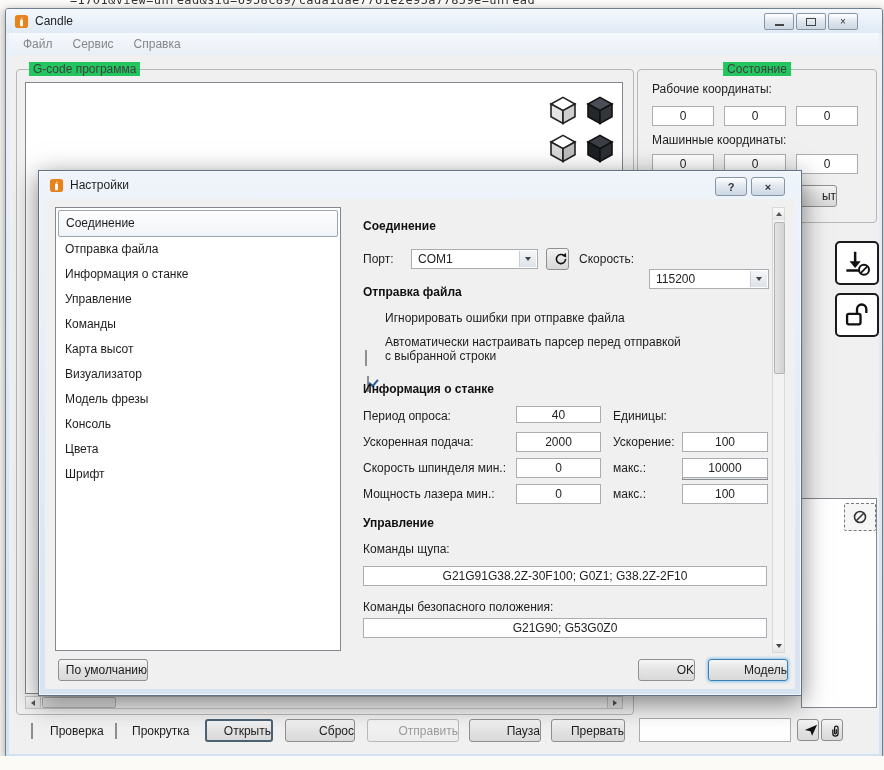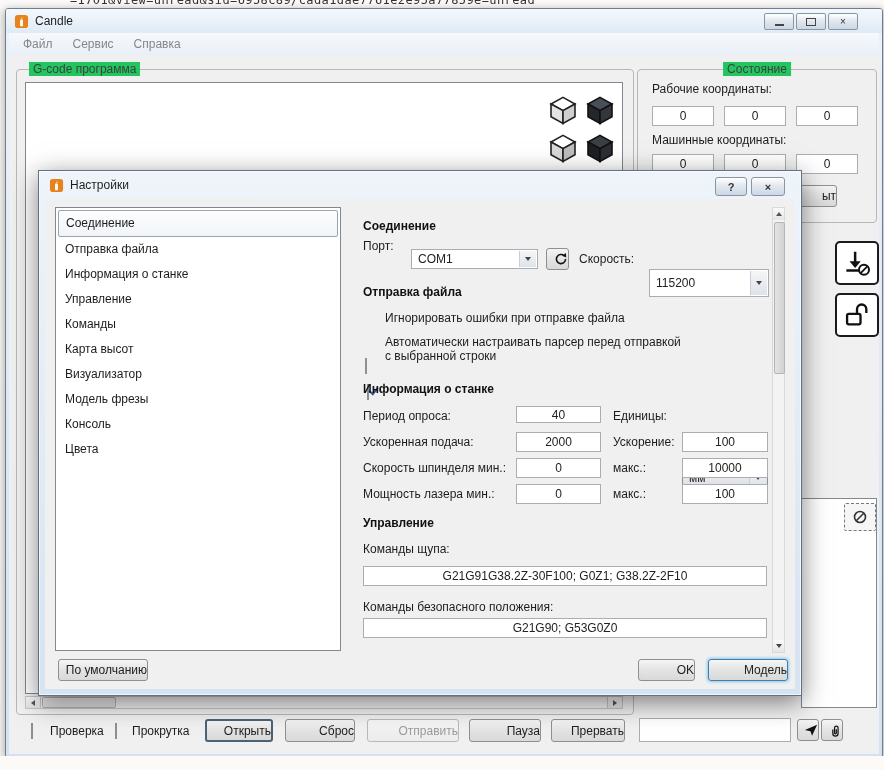--- a/index.html
+++ b/index.html
@@ -285,40 +285,41 @@
         <div class="nav-item sel">Соединение</div>
         <div class="nav-item">Отправка файла</div>
         <div class="nav-item">Информация о станке</div>
         <div class="nav-item">Управление</div>
         <div class="nav-item">Команды</div>
         <div class="nav-item">Карта высот</div>
         <div class="nav-item">Визуализатор</div>
         <div class="nav-item">Модель фрезы</div>
         <div class="nav-item">Консоль</div>
         <div class="nav-item">Цвета</div>
+        <div class="nav-item">Шрифт</div>
       </div>
 
       <div class="panel">
 
         <span class="abs sect" style="left:10px;top:12px">Соединение</span>
-        <span class="abs lbl" style="left:10px;top:32px">Порт:</span>
+        <span class="abs lbl" style="left:10px;top:45px">Порт:</span>
         <div class="combo abs" style="left:58px;top:42px;width:127px;height:20px">
           <span>COM1</span>
           <span class="caret">
               <span class="tri-down"></span>
             </span>
         </div>
         <div class="btn abs" style="left:193px;top:41px;width:23px;height:22px">
           <svg width="14" height="14" viewBox="0 0 16 16">
             <path d="M13.2 8 a5.2 5.2 0 1 1 -1.6 -3.7" fill="none" stroke="#111" stroke-width="1.8"></path>
             <polygon points="13.6,1.2 14,6.2 9.4,4.4" fill="#111"></polygon>
           </svg>
         </div>
         <span class="abs lbl" style="left:226px;top:45px">Скорость:</span>
-        <div class="combo abs" style="left:296px;top:42px;width:120px;height:28px">
+        <div class="combo abs" style="left:296px;top:42px;width:120px;height:20px">
           <span>115200</span>
           <span class="caret">
               <span class="tri-down"></span>
             </span>
         </div>
 
         <span class="abs sect" style="left:10px;top:78px">Отправка файла</span>
         <span class="abs cbx" style="left:12px;top:104px"></span>
         <span class="abs lbl" style="left:32px;top:104px">Игнорировать ошибки при отправке файла</span>
         <span class="abs cbx" style="left:12px;top:130px"><span class="checkmark"></span></span>

